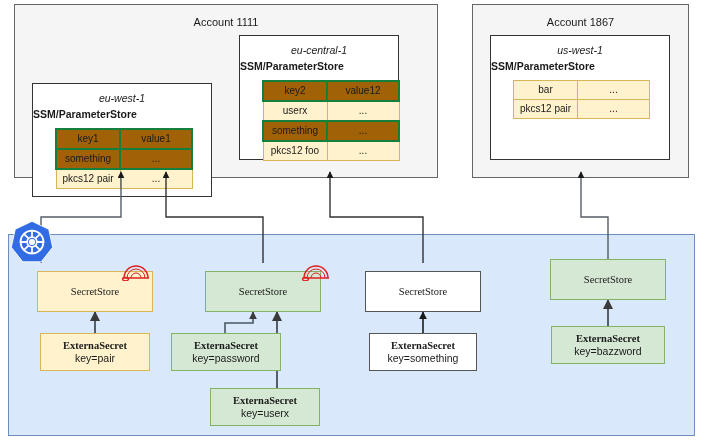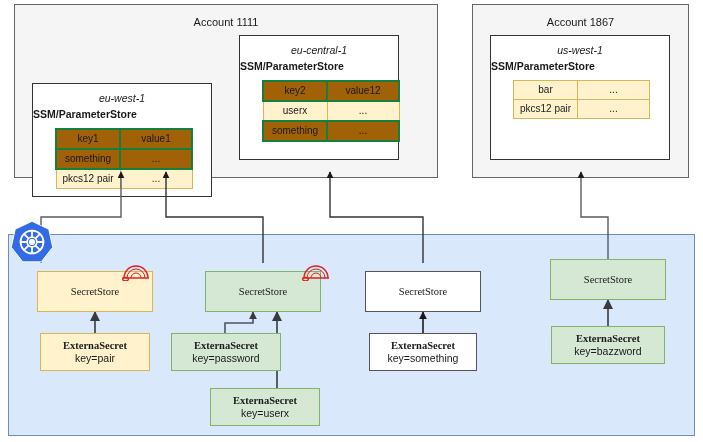--- a/index.html
+++ b/index.html
@@ -170,20 +170,24 @@
           <td class="green">value12</td>
         </tr>
         <tr>
           <td class="yellow">userx</td>
           <td class="yellow">...</td>
         </tr>
         <tr>
           <td class="green">something</td>
           <td class="green">...</td>
         </tr>
+        <tr>
+          <td class="yellow">pkcs12 foo</td>
+          <td class="yellow">...</td>
+        </tr>
       </tbody>
     </table>
   </div>
 
   <div class="abs account" style="left:472px;top:4px;width:217px;height:174px;">
     <div class="account-title">Account 1867</div>
   </div>
 
   <div class="abs region" style="left:490px;top:35px;width:180px;height:125px;">
     <div class="region-title">us-west-1</div>

